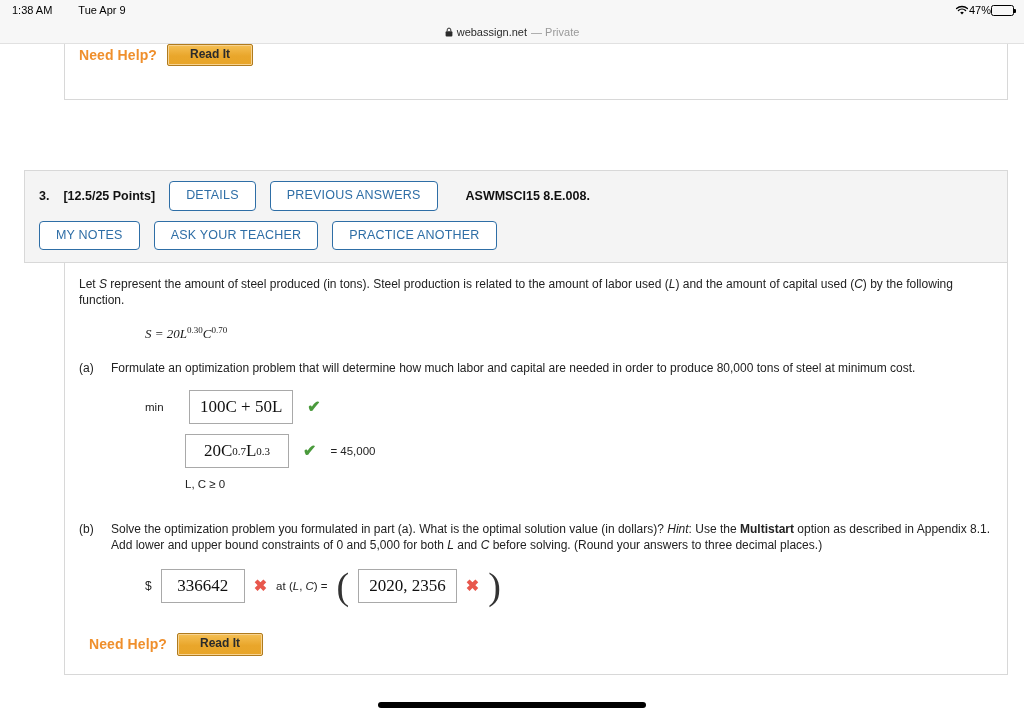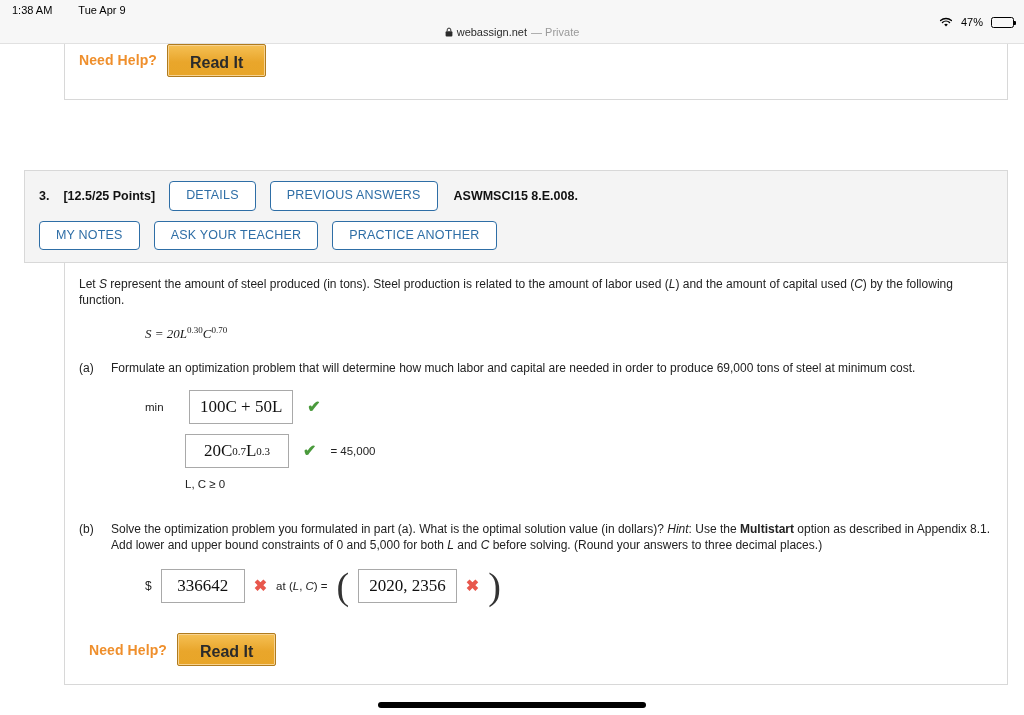--- a/index.html
+++ b/index.html
@@ -14,22 +14,22 @@
   .statusbar {
     position: relative;
     height: 20px;
     background: #f7f7f7;
     display: flex; align-items: center;
     padding: 0 12px;
     font-size: 11px; color: #000;
   }
   .sb-left { display: flex; align-items: center; gap: 26px; font-weight: 500; }
   .sb-right {
-    position: absolute; right: 10px; top: 12px; height: 20px;
-    display: flex; align-items: center; gap: 8px;
+    position: absolute; right: 10px; top: 0; height: 20px;
+    display: flex; align-items: center; gap: 0;
     font-size: 11px; font-weight: 500;
   }
   .wifi-icon { width: 14px; height: 11px; display: block; }
   .battery {
     width: 23px; height: 11px; border: 1px solid #000; border-radius: 2.5px;
     position: relative; padding: 1px;
   }
   .battery::after {
     content: ""; position: absolute; right: -3px; top: 3.5px;
     width: 2px; height: 4px; background: #000; border-radius: 0 1px 1px 0;
@@ -70,22 +70,22 @@
     position: relative;
   }
   .needhelp-row { display: flex; align-items: center; gap: 10px; }
   .needhelp-label {
     color: #ef8f2c; font-weight: bold; font-size: 14px;
     letter-spacing: .1px;
   }
   .readit-btn {
     border: 1px solid #b07b1e;
     background: linear-gradient(#f5c055, #e9a62b 55%, #e8a528);
-    padding: 9px 22px 4px;
-    font-size: 16px; font-weight: bold; color: #2b2b2b;
+    padding: 3px 22px 4px;
+    font-size: 12px; font-weight: bold; color: #2b2b2b;
     border-radius: 2px;
     box-shadow: inset 0 0 0 1px #f7d391;
     line-height: 1.1;
   }
 
   
   .card-main { top: 126px; }
   .qheader {
     background: #f4f4f4;
     border: 1px solid #d8d8d8;
@@ -103,21 +103,21 @@
     background: #fff;
     border-radius: 4px;
     font-size: 12.5px;
     padding: 7px 16px 8px;
     letter-spacing: .2px;
     white-space: nowrap;
     line-height: 1;
   }
   .qcode {
     font-size: 12.5px; font-weight: bold; color: #111;
-    margin-left: 2px; white-space: nowrap;
+    margin-left: 14px; white-space: nowrap;
   }
 
   .ptext { font-size: 12px; color: #222; line-height: 1.33; }
   .ptext i { font-style: italic; }
 
   .formula-line {
     margin: 16px 0 0 66px;
     font-family: "Liberation Serif", serif;
     font-size: 13px; font-style: italic; color: #1a1a1a;
   }
@@ -258,21 +258,21 @@
       <div class="formula-line">
         <span>S</span>
         <span>=</span>
         <span>20</span><span>L</span><sup>0.30</sup><span>C</span><sup>0.70</sup>
       </div>
 
 
       <div class="part">
         <span class="part-tag">(a)</span>
         <div class="part-body">
-          <span>Formulate an optimization problem that will determine how much labor and capital are needed in order to produce 69,000 tons of steel at minimum cost.</span>
+          <span>Formulate an optimization problem that will determine how much labor and capital are needed in order to produce 80,000 tons of steel at minimum cost.</span>
 
           <div class="model">
             <div class="model-row">
               <span class="model-label">min</span>
               <div class="ansbox">100C + 50L</div>
               <span class="mark mark-ok">✔</span>
             </div>
 
 
             <div class="model-row" style="margin-top:10px; margin-left:40px;">

